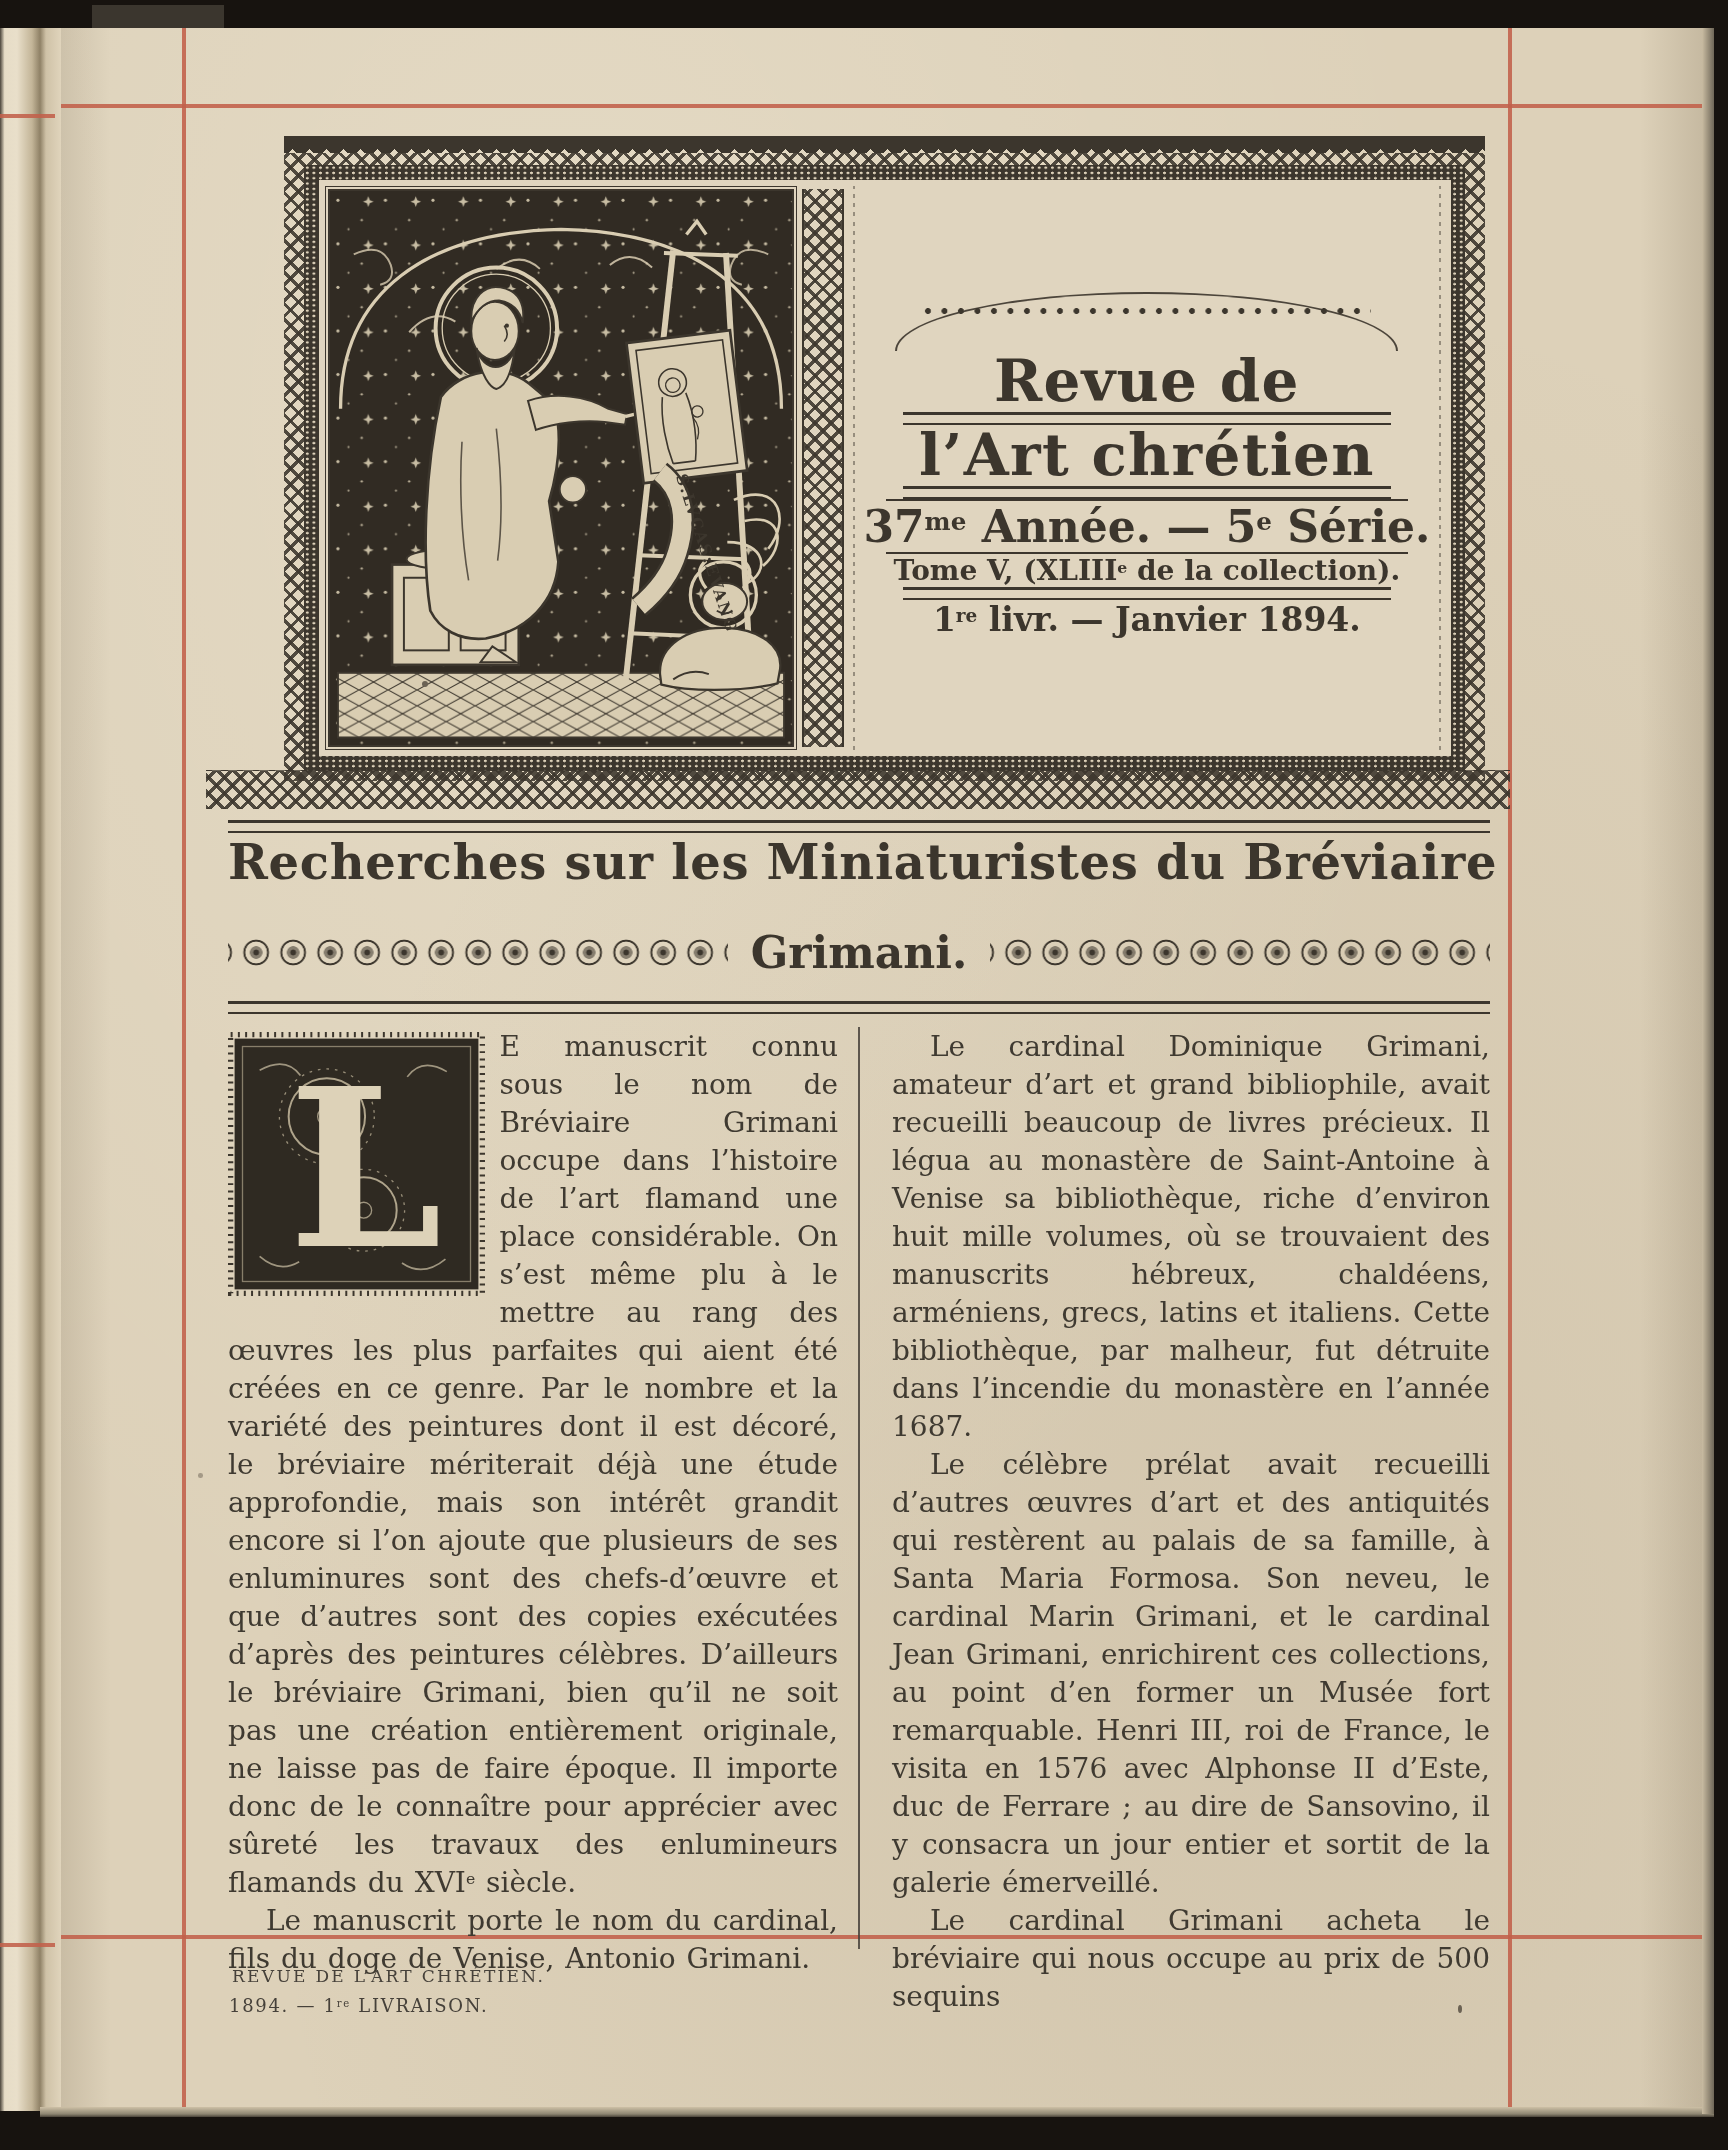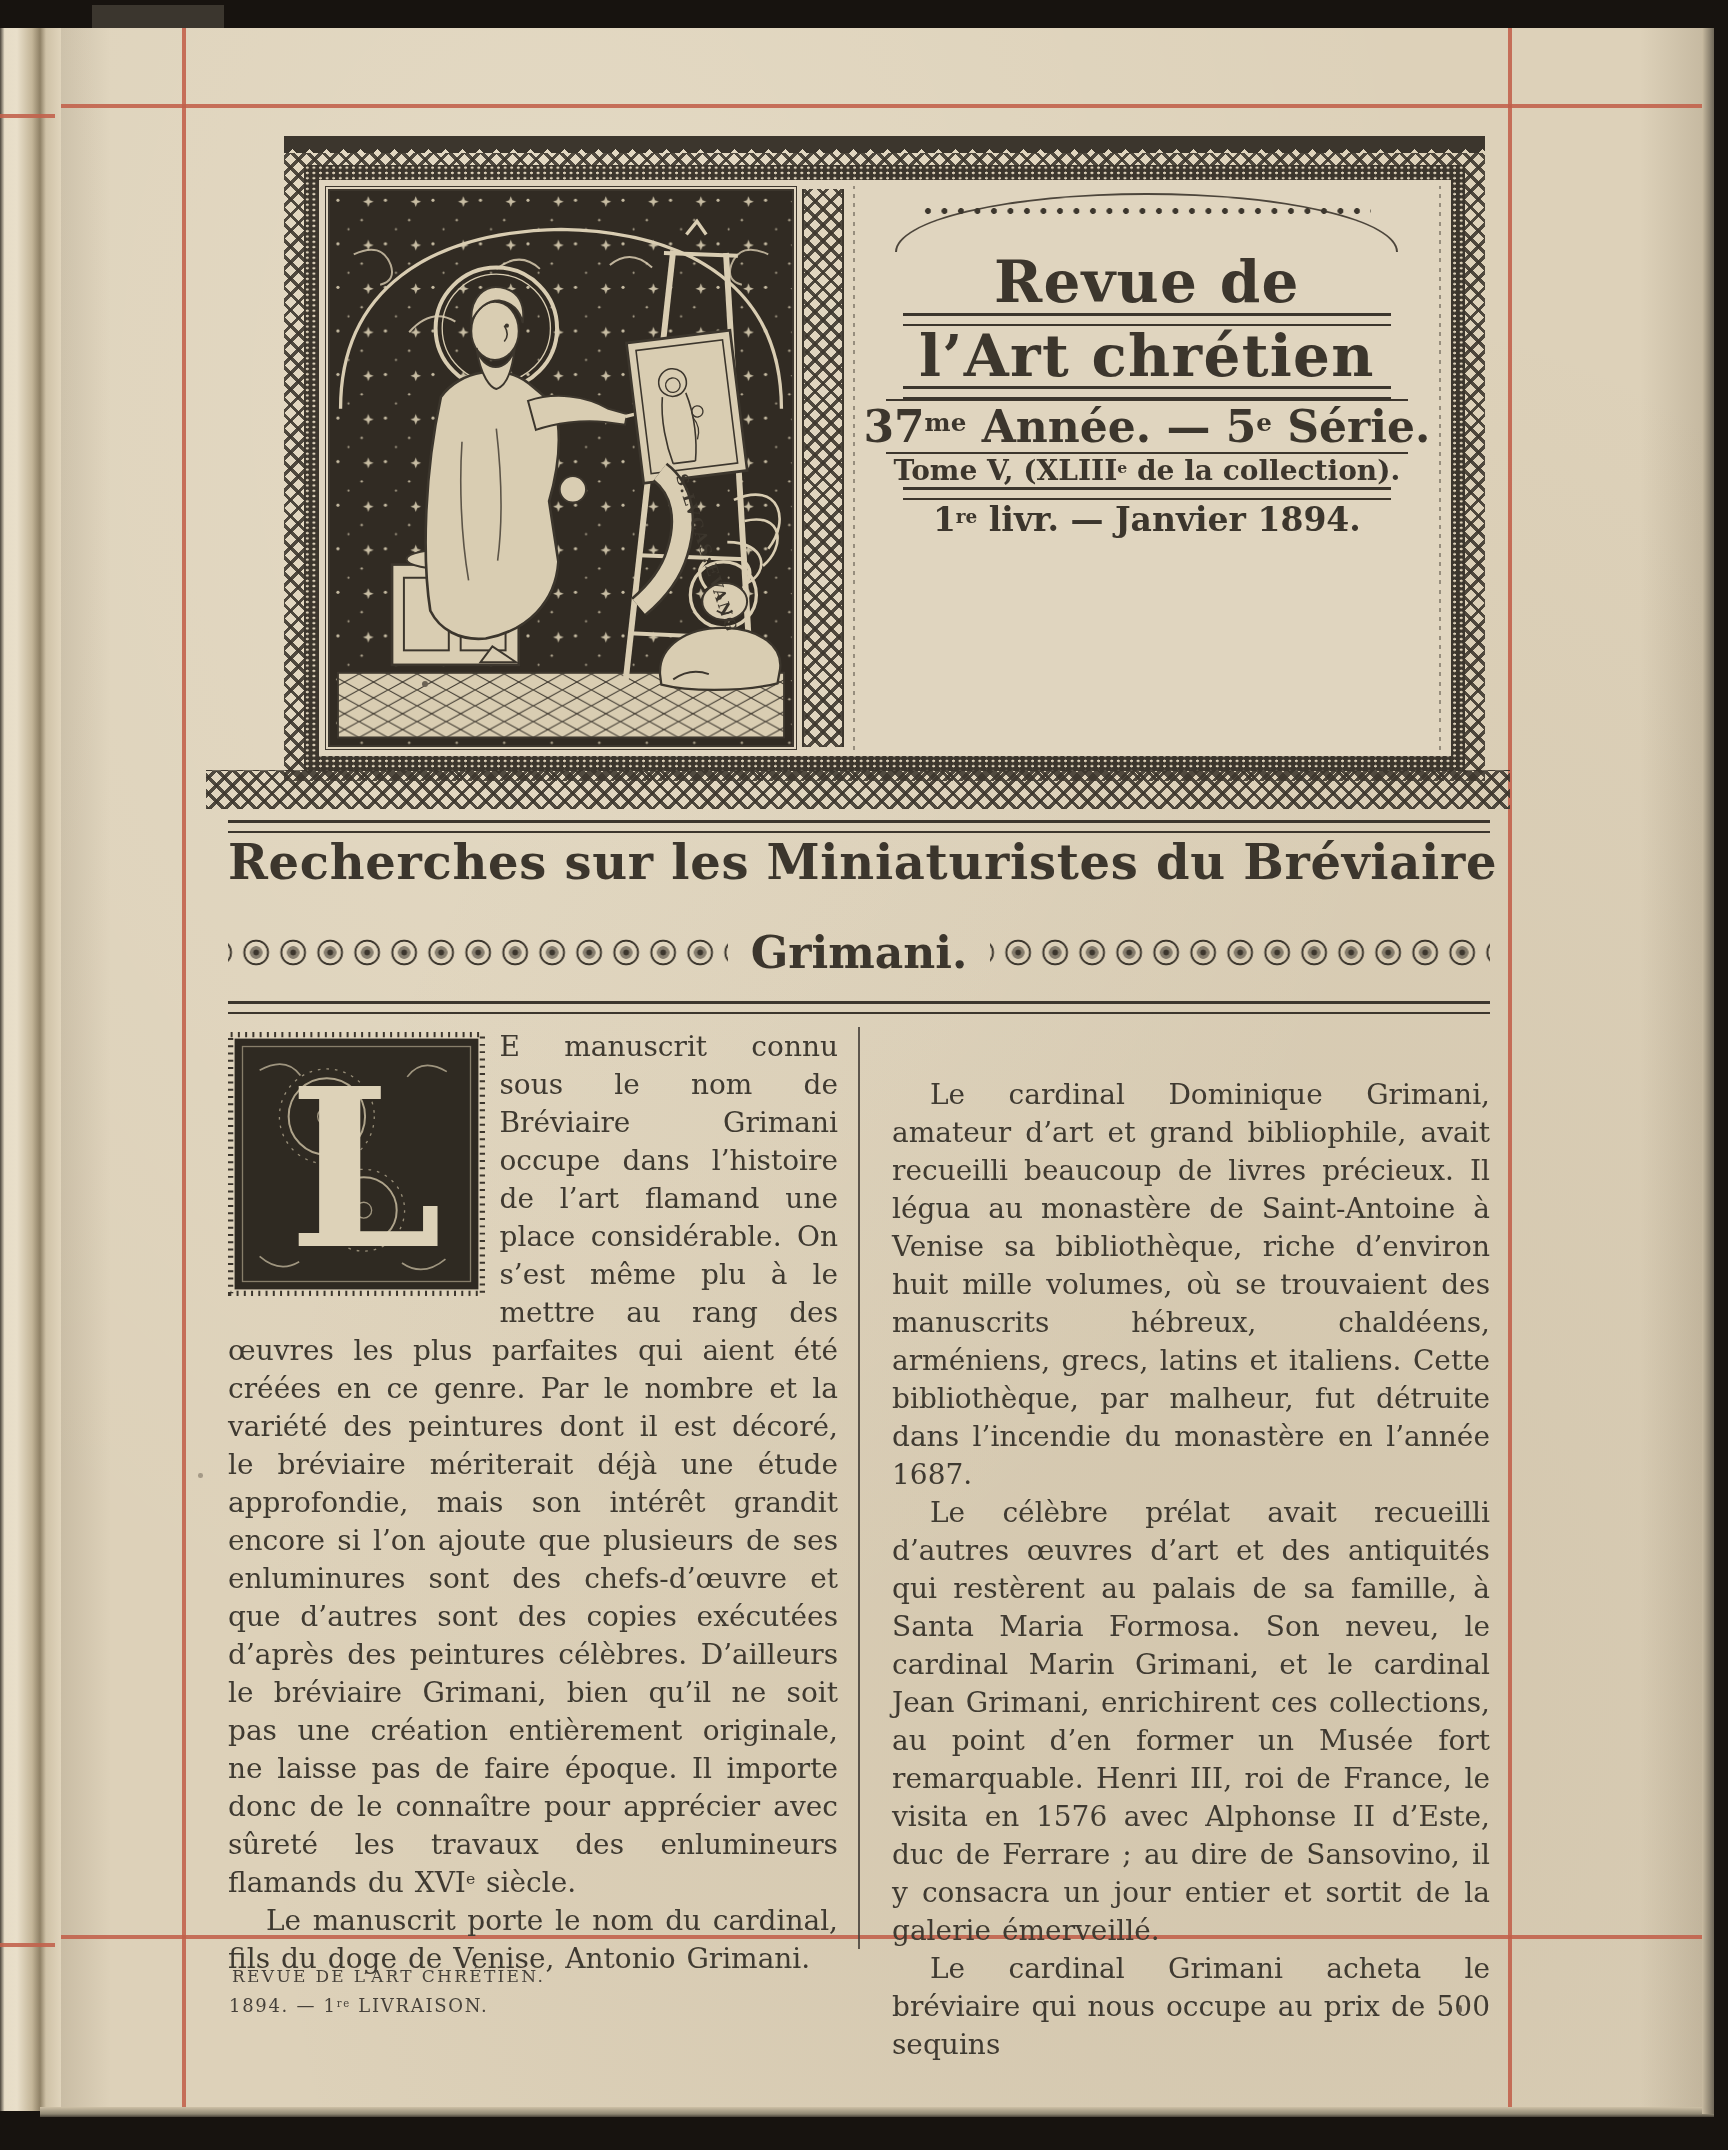--- a/index.html
+++ b/index.html
@@ -60,21 +60,21 @@
     height:100%; box-sizing:border-box; padding:14.5px;
     background-color:#3c362d;
     background-image:radial-gradient(circle, #ded2ba 1.1px, transparent 1.5px);
     background-size:6.6px 5.3px;
   }
   .mh-inner { height:100%; box-sizing:border-box; background:#e0d5bf; display:flex; padding:6.6px; }
   .illus { width:462px; flex:none; border:2.6px solid #3c362d; outline:1.3px solid #3c362d; outline-offset:2px; margin:2.6px; }
   .illus svg { display:block; width:100%; height:100%; }
   .mid-strip { width:38px; flex:none; margin:2.6px 5.3px; border-left:2px solid #3c362d; border-right:2px solid #3c362d; }
   .title-panel {
-    flex:1; display:flex; flex-direction:column; align-items:center; justify-content:flex-start;
+    flex:1; display:flex; flex-direction:column; align-items:center; justify-content:center;
     padding:6.6px 14.5px 10.6px 14.5px; position:relative;
     background-image:
       repeating-linear-gradient(0deg, rgba(60,54,45,.45) 0 4px, transparent 4px 9.2px),
       repeating-linear-gradient(0deg, rgba(60,54,45,.45) 0 4px, transparent 4px 9.2px);
     background-size:2px 100%,2px 100%;
     background-position:4px 0, right 4px top;
     background-repeat:no-repeat,no-repeat;
   }
   .arch { width:88%; height:57px; border:2px solid rgba(60,54,45,.9); border-bottom:none;
           border-radius:50% 50% 0 0 / 100% 100% 0 0; position:relative; flex:none; }
@@ -102,21 +102,21 @@
     background-image:
       radial-gradient(circle, #3c362d 2.6px, transparent 3.3px),
       radial-gradient(circle, transparent 10.6px, #3c362d 11.2px, #3c362d 12.5px, transparent 13.2px),
       radial-gradient(circle, rgba(60,54,45,.55) 6px, transparent 6.6px);
     background-size:37px 37px; background-position:center; background-repeat:repeat-x; }
   .grimani-text { font-size:44px; font-weight:bold; margin:0 22.4px; white-space:nowrap; }
   
   .col { position:absolute; top:1028px; z-index:3; font-size:28px; line-height:38px;
          text-align:justify; color:#3f3a31; word-spacing:2px; }
   .col-left  { left:228px;  width:610px; }
-  .col-right { left:892px; width:598px;margin-top:48px; }
+  .col-right { left:892px; width:598px; }
   .col-divider { position:absolute; left:858px; top:1027px; width:2px; height:922px;
                  background:#46413a; opacity:.85; z-index:3; }
   .para { margin:0; text-indent:38px; }
   .col-left .para.first { text-indent:0; }
   .dropcap { float:left; width:257px; height:264px; margin:4px 14.5px 4px 0; }
   .dropcap svg { display:block; width:100%; height:100%; }
   
   .footer-1 { position:absolute; left:232px; top:1966px; z-index:3; font-size:17px;
               letter-spacing:2.3px; color:#46413a; white-space:nowrap; }
   .footer-2 { position:absolute; left:229px; top:1995px; z-index:3; font-size:18px;

